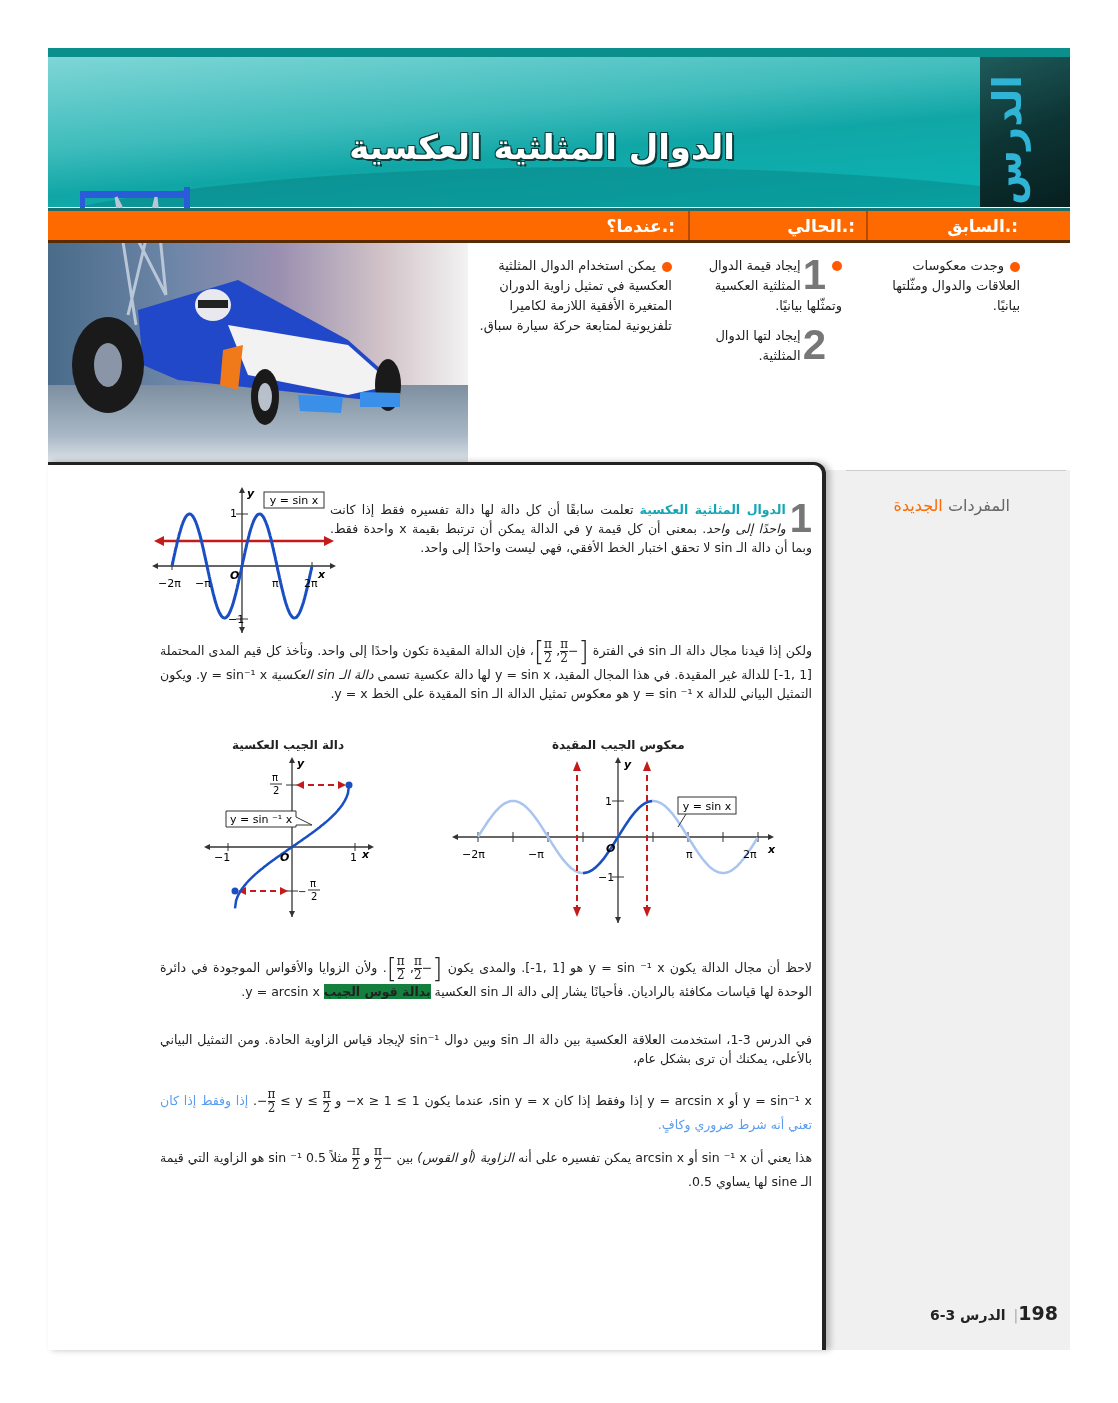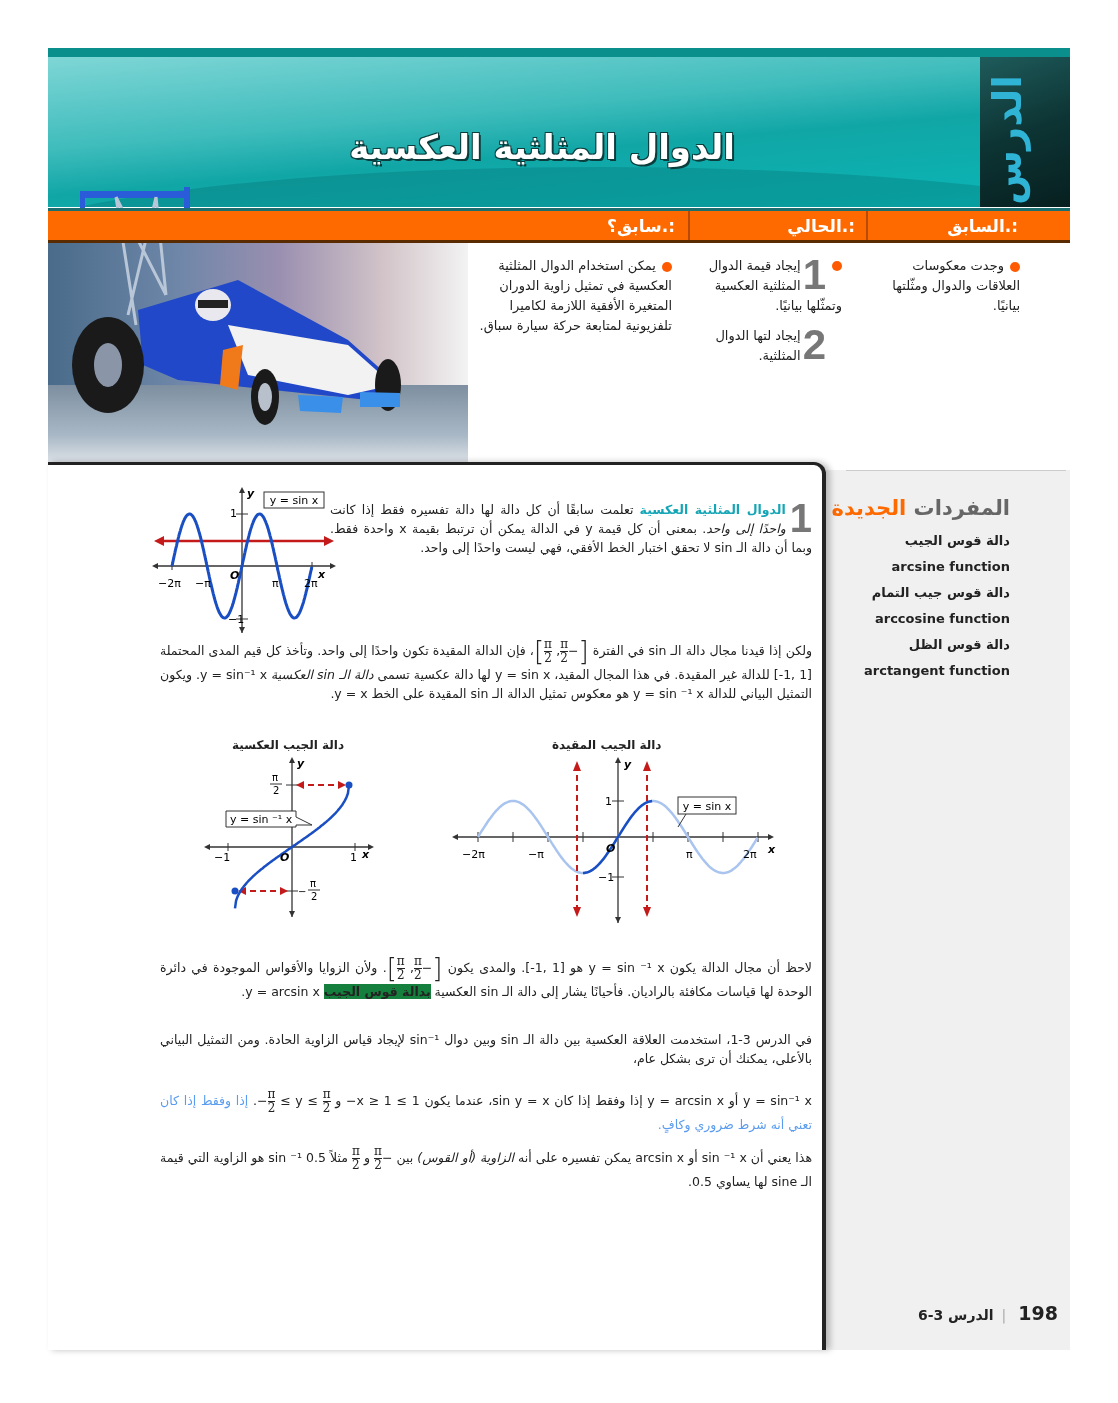--- a/index.html
+++ b/index.html
@@ -16,26 +16,26 @@
   .orange .sep{position:absolute;top:0;width:2px;height:29px;background:#b84b00}
   .photo{position:absolute;left:48px;top:185px;width:420px;height:284px;overflow:hidden}
   .photo .bg{position:absolute;left:0;top:58px;width:420px;height:226px;background:linear-gradient(90deg,#4a6b8a 0%,#6d86a8 30%,#9a8fb0 55%,#d2c4c8 80%,#f3f3f3 100%)}
   .photo .road{position:absolute;left:0;top:200px;width:420px;height:84px;background:linear-gradient(180deg,#7d8fa0,#a9b8c6 60%,#e9ecef)}
   .intro{position:absolute;left:460px;top:256px;width:560px;height:110px;direction:rtl;font-size:13px;line-height:20px;color:#222}
   .col{position:absolute;top:0}
   .dot{display:inline-block;width:10px;height:10px;border-radius:50%;background:#ff5a00;margin-left:6px;vertical-align:middle}
   .big{font-family:"Liberation Sans",sans-serif;font-weight:700;font-size:42px;color:#777;line-height:38px;float:right;margin-left:2px}
   .sidebar{position:absolute;left:826px;top:470px;width:244px;height:880px;background:#f0f0f0}
   .sidebar .rule{position:absolute;left:20px;top:0;width:220px;height:1px;background:#ccc}
-  .vocab-title{position:absolute;right:60px;top:26px;font-weight:700;font-size:21px;direction:rtl;color:#666}
+  .vocab-title{position:absolute;right:60px;top:26px;font-weight:400;font-size:16px;direction:rtl;color:#666}
   .vocab-title .acc{color:#ff6a00}
   .vocab{position:absolute;right:60px;top:58px;direction:rtl;text-align:right;font-size:13px;font-weight:700;line-height:26px;color:#222}
   .vocab .en{direction:ltr;display:block}
   .page-foot{position:absolute;right:60px;top:1302px;font-size:14px;font-weight:700;direction:rtl}
-  .page-foot .num{font-size:19px;margin-left:12px}
+  .page-foot .num{font-size:19px;margin-left:0}
   .page-foot .bar{color:#aaa;margin-left:8px;font-weight:400}
   .main{position:absolute;left:48px;top:462px;width:778px;height:888px;background:#fff;border-right:4px solid #222;border-top:3px solid #222;border-top-right-radius:12px;box-shadow:4px 0 6px rgba(0,0,0,.25)}
   .para{position:absolute;direction:rtl;text-align:justify;font-size:12.5px;line-height:19px;color:#222}
   .para i{font-style:italic}
   .teal{color:#14a6b6;font-weight:700}
   .hl{background:#15803d;font-weight:700}
   .blue-note{color:#5a9cf0}
   .frac{display:inline-block;vertical-align:middle;text-align:center;font-family:"DejaVu Serif",serif;font-size:12px;line-height:13px}
   .frac span{display:block}
   .frac .n{border-bottom:1px solid #222}
@@ -77,21 +77,21 @@
     <ellipse cx="340" cy="200" rx="13" ry="26" fill="#1a1a1a"></ellipse>
     <path d="M250 210 L295 212 L293 228 L252 226 Z M312 207 L352 208 L352 222 L312 222 Z" fill="#3a8fe8"></path>
   </svg>
 </div>
 
 <div class="orange">
   <div class="hdr" style="right:52px">:.السابق</div>
   <div class="sep" style="left:818px"></div>
   <div class="hdr" style="right:215px">:.الحالي</div>
   <div class="sep" style="left:640px"></div>
-  <div class="hdr" style="right:395px">:.سابق؟</div>
+  <div class="hdr" style="right:395px">:.عندما؟</div>
 </div>
 
 <div class="intro">
   <div class="col" style="right:0;width:130px">
     <span class="dot"></span><span>وجدت معكوسات العلاقات والدوال ومثّلتها بيانيًا.</span>
   </div>
   <div class="col" style="right:178px;width:150px">
     <div style="margin-bottom:10px">
       <span class="dot" style="float:right;margin-top:5px"></span>
       <span class="big">1</span>
@@ -105,25 +105,20 @@
   <div class="col" style="right:348px;width:212px">
     <span class="dot"></span><span>يمكن استخدام الدوال المثلثية العكسية في تمثيل زاوية الدوران المتغيرة الأفقية اللازمة لكاميرا تلفزيونية لمتابعة حركة سيارة سباق.</span>
   </div>
 </div>
 
 <div class="sidebar">
   <div class="rule"></div>
   <div class="vocab-title">
     <span>المفردات</span>
     <span class="acc">الجديدة</span>
-  </div>
-  <div class="vocab">
-    <div><span>دالة قوس الجيب</span><span class="en">arcsine function</span></div>
-    <div><span>دالة قوس جيب التمام</span><span class="en">arccosine function</span></div>
-    <div><span>دالة قوس الظل</span><span class="en">arctangent function</span></div>
   </div>
 </div>
 <div class="page-foot">
   <span class="num">198</span><span class="bar">|</span><span>الدرس 3-6</span>
 </div>
 
 <div class="side-credit">McGraw-Hill Education حقوق الطبع والتأليف © محفوظة لصالح مؤسسة</div>
 
 <div class="main"></div>
 
@@ -196,21 +191,21 @@
   <text x="150" y="106" font-size="11">1</text>
   <text x="72" y="26" font-size="10">π</text>
   <line x1="70" y1="29" x2="82" y2="29" stroke="#333"></line>
   <text x="73" y="39" font-size="10">2</text>
   <text x="98" y="140" font-size="10">−</text>
   <text x="110" y="132" font-size="10">π</text>
   <line x1="108" y1="135" x2="120" y2="135" stroke="#333"></line>
   <text x="111" y="145" font-size="10">2</text>
 </svg>
 
-<div class="graph-title" style="left:552px;top:738px">دالة الجيب المقيدة</div>
+<div class="graph-title" style="left:552px;top:738px">معكوس الجيب المقيدة</div>
 <svg style="position:absolute;left:450px;top:755px" width="330" height="170">
   <line x1="8" y1="82" x2="318" y2="82" stroke="#333" stroke-width="1.3"></line>
   <polygon points="318,79 324,82 318,85" fill="#333"></polygon>
     <polygon points="8,79 2,82 8,85" fill="#333"></polygon>
   <line x1="168" y1="8" x2="168" y2="168" stroke="#333" stroke-width="1.3"></line>
   <polygon points="165,8 168,2 171,8" fill="#333"></polygon>
     <polygon points="165,162 168,168 171,162" fill="#333"></polygon>
   <g id="g2ticks">
       <line x1="28" x2="28" y1="77" y2="87" stroke="#333"></line>
       <line x1="63" x2="63" y1="77" y2="87" stroke="#333"></line>

